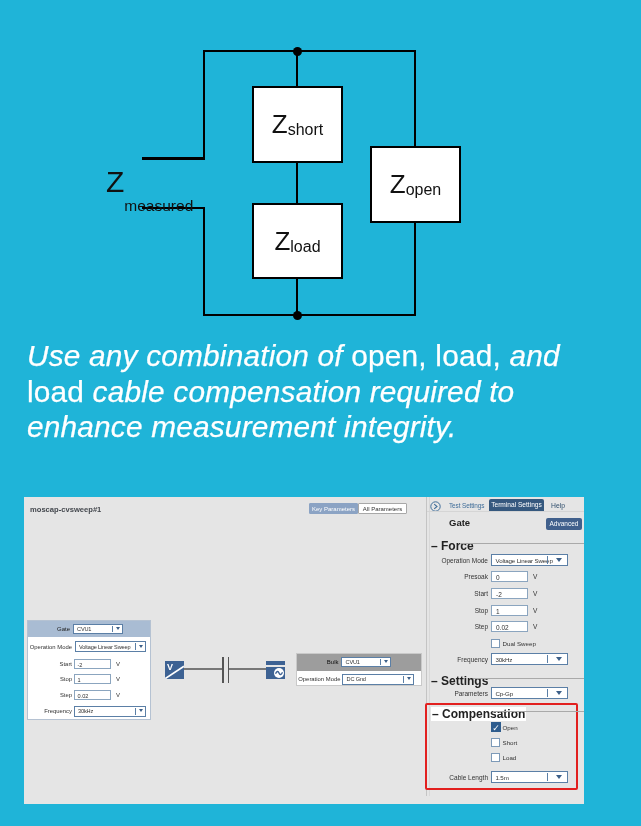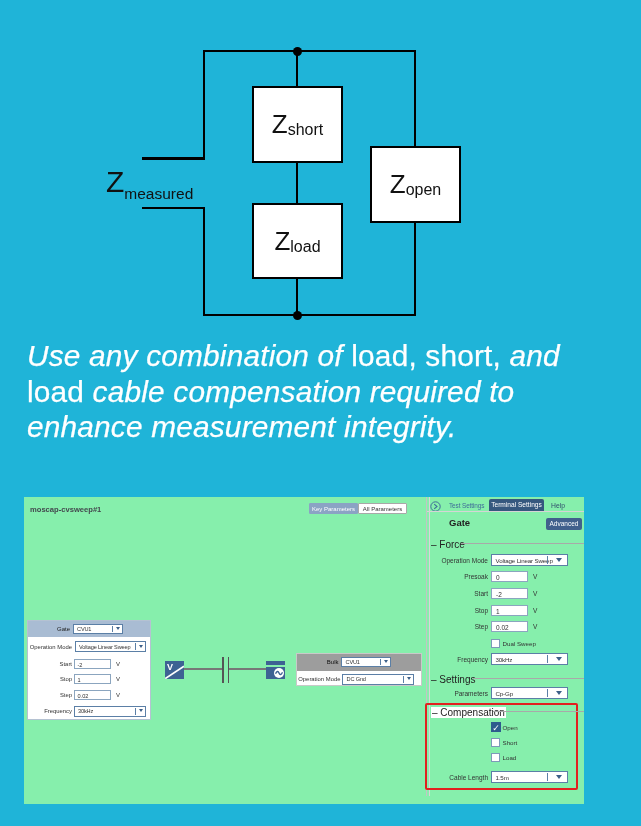--- a/index.html
+++ b/index.html
@@ -3,43 +3,43 @@
 <meta charset="utf-8">
 <style>
   * { margin:0; padding:0; box-sizing:border-box; }
   html,body { width:641px; height:826px; }
   body { background:#1fb4d8; font-family:"Liberation Sans", sans-serif; position:relative; overflow:hidden; }
   .abs { position:absolute; }
   .ln { position:absolute; background:#000; }
   .zbox { position:absolute; background:#fff; border:2px solid #000; display:flex; align-items:center; justify-content:center; color:#111; }
   .zbox .z { font-size:26px; }
   .zbox sub { font-size:16px; vertical-align:baseline; position:relative; top:2px; }
-  .zm sub { vertical-align:baseline; position:relative; top:7px; }
+  .zm sub { vertical-align:baseline; position:relative; top:19px; }
   .dot { position:absolute; width:9px; height:9px; background:#000; border-radius:50%; }
 
   
   .para { position:absolute; left:27px; top:338px; color:#fff; font-size:29.8px; font-style:italic; line-height:35.5px; letter-spacing:0.2px; -webkit-text-stroke:0.25px #fff; }
   .para .rm { font-style:normal; }
 
   
-  .shot { position:absolute; left:24px; top:497px; width:560px; height:307px; background:#86efac; font-size:6.5px; color:#333; }
+  .shot { position:absolute; left:24px; top:497px; width:560px; height:307px; background:#e5e5e5; font-size:6.5px; color:#333; }
   .shot .t { position:absolute; white-space:nowrap; }
   .fld { position:absolute; background:#fff; border:1px solid #8ba5bf; }
   .dd  { position:absolute; background:#fff; border:1px solid #5b7fa6; }
   .dd .dtx { position:absolute; left:3.5px; top:50%; transform:translateY(-50%); white-space:nowrap; font-size:6.2px; letter-spacing:-0.15px; }
   .dd .sep { position:absolute; right:19px; top:1px; bottom:1px; width:1px; background:#5b7fa6; }
   .dd .ar  { position:absolute; right:5.5px; top:50%; margin-top:-2px; width:0; height:0;
              border-left:3.5px solid transparent; border-right:3.5px solid transparent; border-top:4.5px solid #3c5f88; }
   .dd.sm .sep { right:9px; }
   .dd.sm .ar { right:2px; border-left-width:2.8px; border-right-width:2.8px; border-top-width:3.6px; }
   .lab { position:absolute; white-space:nowrap; text-align:right; }
   .cb  { position:absolute; width:9px; height:9px; background:#fff; border:1px solid #7d9ab8; }
   .cbc { position:absolute; width:10px; height:10px; background:#2e5c8d; border:1px solid #2e5c8d;
          color:#fff; font-size:9px; line-height:10px; text-align:center; }
-  .sech { position:absolute; font-weight:normal; font-size:10px; color:#222; white-space:nowrap; }
+  .sech { position:absolute; font-weight:bold; font-size:12px; color:#222; white-space:nowrap; }
   .secl { position:absolute; height:1px; background:#a9a9a9; }
 </style>
 </head>
 <body>
 
 <div class="ln" style="left:204px; top:50px;  width:212px; height:2px;"></div>
 <div class="ln" style="left:204px; top:314px; width:212px; height:2px;"></div>
 <div class="ln" style="left:203px; top:50px;  width:2px; height:109px;"></div>
 <div class="ln" style="left:203px; top:207px; width:2px; height:109px;"></div>
 <div class="ln" style="left:414px; top:50px;  width:2px; height:98px;"></div>
@@ -56,21 +56,21 @@
   </div>
 <div class="zbox" style="left:252px; top:203px; width:91px; height:76px;">
     <span class="z">Z<sub>load</sub></span>
   </div>
 <div class="zbox" style="left:370px; top:146px; width:91px; height:77px;">
     <span class="z">Z<sub>open</sub></span>
   </div>
 <div class="abs zm" style="left:106px; top:165px; color:#111;"><span class="z" style="font-size:30px;">Z<sub style="font-size:15.5px;">measured</sub></span></div>
 
 <div class="para">
-Use any combination of <span class="rm">load, short,</span> and<br>
+Use any combination of <span class="rm">open, load,</span> and<br>
 <span class="rm">load</span> cable compensation required to<br>
 enhance measurement integrity.
 </div>
 
 <div class="shot">
 
   <div class="t" style="left:6px; top:7.5px; font-size:7.6px; font-weight:bold; color:#44484e;">moscap-cvsweep#1</div>
 
   <div class="t" style="left:285px; top:6px; width:49px; height:11px; background:#8ba3c4; color:#fff;
        font-size:6px; line-height:11px; text-align:center; border:1px solid #8ba3c4; border-radius:1px;">Key Parameters</div>

